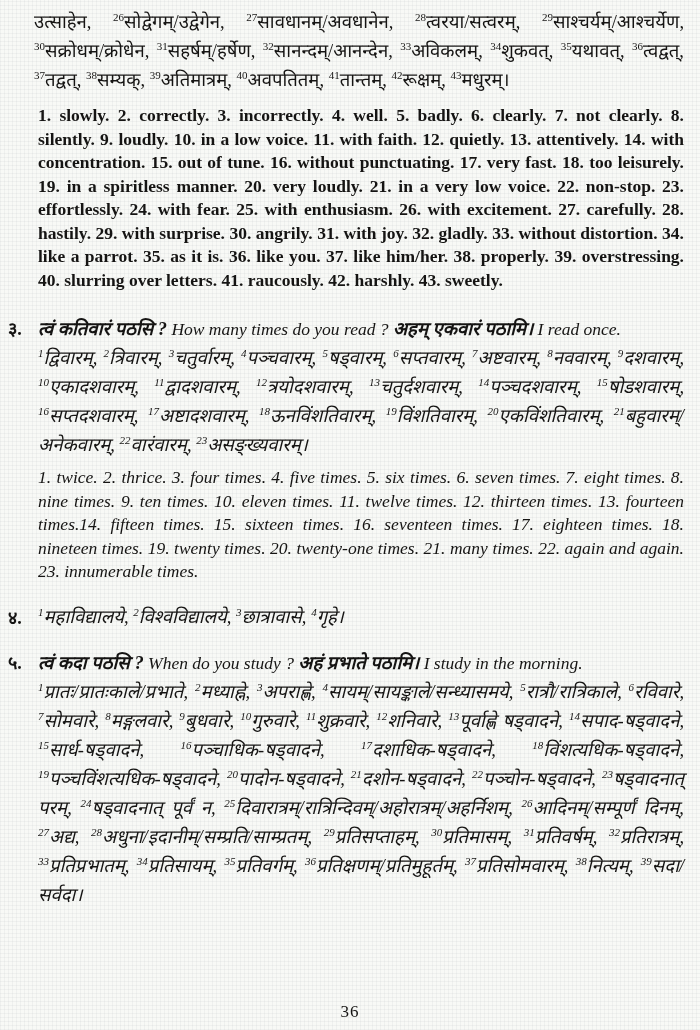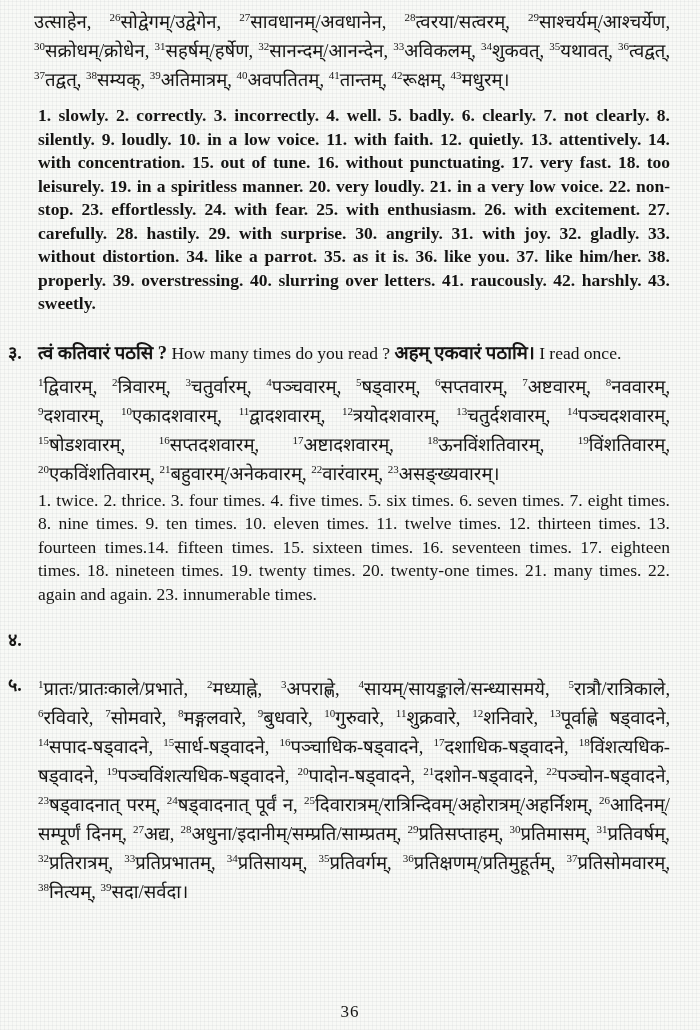--- a/index.html
+++ b/index.html
@@ -5,21 +5,21 @@
   html, body { margin: 0; padding: 0; }
   body {
     width: 700px; height: 1030px;
     font-family: "Liberation Serif", serif;
     background: #e9ebe6;
   }
   .page {
     position: relative;
     width: 700px; height: 1030px;
     box-sizing: border-box;
-    padding: 8px 30px 0 8px;
+    padding: 8px 16px 0 8px;
     color: #151413;
     background-color: #f8f9f6;
     background-image:
       repeating-linear-gradient(0deg, rgba(130,140,150,0.08) 0 1px, transparent 1px 4px),
       repeating-linear-gradient(90deg, rgba(130,140,150,0.08) 0 1px, transparent 1px 4px);
     overflow: hidden;
   }
   p { margin: 0; }
   .dev-list, .dev-flow {
     font-size: 18.5px;
@@ -45,29 +45,29 @@
   .sec3 { margin-top: 22px; }
   .sec4 { margin-top: 19px; }
   .sec5 { margin-top: 15px; }
   .sec-num {
     width: 30px;
     flex: 0 0 30px;
     font-size: 18px;
     font-weight: bold;
     line-height: 30px;
   }
-  .sec-body { flex: 1 1 auto; min-width: 0; }
+  .sec-body { flex: 1 1 auto; min-width: 0; font-style: italic; }
   .sec-heading {
     font-size: 17.5px;
     line-height: 30px;
     white-space: nowrap;
   }
   .dev-b { font-weight: bold; font-size: 18.5px; }
-  .sec-dev { margin-top: 5px; }
-  .sec-en  { }
+  .sec-dev { }
+  .sec-en  { margin-top: 6px; }
   .page-number {
     position: absolute;
     left: 0; right: 0;
     bottom: 8px;
     text-align: center;
     font-size: 17px;
     letter-spacing: 1px;
   }
 </style>
 </head>
@@ -89,25 +89,32 @@
         <span>I read once.</span>
       </p>
       <p class="dev-list sec-dev"><span><sup class="itm-n">1</sup>द्विवारम्,</span> <span><sup class="itm-n">2</sup>त्रिवारम्,</span> <span><sup class="itm-n">3</sup>चतुर्वारम्,</span> <span><sup class="itm-n">4</sup>पञ्चवारम्,</span> <span><sup class="itm-n">5</sup>षड्वारम्,</span> <span><sup class="itm-n">6</sup>सप्तवारम्,</span> <span><sup class="itm-n">7</sup>अष्टवारम्,</span> <span><sup class="itm-n">8</sup>नववारम्,</span> <span><sup class="itm-n">9</sup>दशवारम्,</span> <span><sup class="itm-n">10</sup>एकादशवारम्,</span> <span><sup class="itm-n">11</sup>द्वादशवारम्,</span> <span><sup class="itm-n">12</sup>त्रयोदशवारम्,</span> <span><sup class="itm-n">13</sup>चतुर्दशवारम्,</span> <span><sup class="itm-n">14</sup>पञ्चदशवारम्,</span> <span><sup class="itm-n">15</sup>षोडशवारम्,</span> <span><sup class="itm-n">16</sup>सप्तदशवारम्,</span> <span><sup class="itm-n">17</sup>अष्टादशवारम्,</span> <span><sup class="itm-n">18</sup>ऊनविंशतिवारम्,</span> <span><sup class="itm-n">19</sup>विंशतिवारम्,</span> <span><sup class="itm-n">20</sup>एकविंशतिवारम्,</span> <span><sup class="itm-n">21</sup>बहुवारम्/अनेकवारम्,</span> <span><sup class="itm-n">22</sup>वारंवारम्,</span> <span><sup class="itm-n">23</sup>असङ्ख्यवारम्।</span></p>
       <p class="en-list sec-en">1. twice. 2. thrice. 3. four times. 4. five times. 5. six times. 6. seven times. 7. eight times. 8. nine times. 9. ten times. 10. eleven times. 11. twelve times. 12. thirteen times. 13. fourteen times.14. fifteen times. 15. sixteen times. 16. seventeen times. 17. eighteen times. 18. nineteen times. 19. twenty times. 20. twenty-one times. 21. many times. 22. again and again. 23. innumerable times.</p>
     </div>
   </div>
 
   <div class="section sec4">
     <span class="sec-num">४.</span>
     <div class="sec-body">
+      <p class="dev-list sec-dev"><span><sup class="itm-n">1</sup>महाविद्यालये,</span> <span><sup class="itm-n">2</sup>विश्वविद्यालये,</span> <span><sup class="itm-n">3</sup>छात्रावासे,</span> <span><sup class="itm-n">4</sup>गृहे।</span></p>
     </div>
   </div>
 
   <div class="section sec5">
     <span class="sec-num">५.</span>
     <div class="sec-body">
+      <p class="sec-heading">
+        <span class="dev-b">त्वं कदा पठसि ?</span>
+        <span>When do you study ?</span>
+        <span class="dev-b">अहं प्रभाते पठामि।</span>
+        <span>I study in the morning.</span>
+      </p>
       <p class="dev-list sec-dev"><span><sup class="itm-n">1</sup>प्रातः/प्रातःकाले/प्रभाते,</span> <span><sup class="itm-n">2</sup>मध्याह्ने,</span> <span><sup class="itm-n">3</sup>अपराह्णे,</span> <span><sup class="itm-n">4</sup>सायम्/सायङ्काले/सन्ध्यासमये,</span> <span><sup class="itm-n">5</sup>रात्रौ/रात्रिकाले,</span> <span><sup class="itm-n">6</sup>रविवारे,</span> <span><sup class="itm-n">7</sup>सोमवारे,</span> <span><sup class="itm-n">8</sup>मङ्गलवारे,</span> <span><sup class="itm-n">9</sup>बुधवारे,</span> <span><sup class="itm-n">10</sup>गुरुवारे,</span> <span><sup class="itm-n">11</sup>शुक्रवारे,</span> <span><sup class="itm-n">12</sup>शनिवारे,</span> <span><sup class="itm-n">13</sup>पूर्वाह्णे षड्वादने,</span> <span><sup class="itm-n">14</sup>सपाद-षड्वादने,</span> <span><sup class="itm-n">15</sup>सार्ध-षड्वादने,</span> <span><sup class="itm-n">16</sup>पञ्चाधिक-षड्वादने,</span> <span><sup class="itm-n">17</sup>दशाधिक-षड्वादने,</span> <span><sup class="itm-n">18</sup>विंशत्यधिक-षड्वादने,</span> <span><sup class="itm-n">19</sup>पञ्चविंशत्यधिक-षड्वादने,</span> <span><sup class="itm-n">20</sup>पादोन-षड्वादने,</span> <span><sup class="itm-n">21</sup>दशोन-षड्वादने,</span> <span><sup class="itm-n">22</sup>पञ्चोन-षड्वादने,</span> <span><sup class="itm-n">23</sup>षड्वादनात् परम्,</span> <span><sup class="itm-n">24</sup>षड्वादनात् पूर्वं न,</span> <span><sup class="itm-n">25</sup>दिवारात्रम्/रात्रिन्दिवम्/अहोरात्रम्/अहर्निशम्,</span> <span><sup class="itm-n">26</sup>आदिनम्/सम्पूर्णं दिनम्,</span> <span><sup class="itm-n">27</sup>अद्य,</span> <span><sup class="itm-n">28</sup>अधुना/इदानीम्/सम्प्रति/साम्प्रतम्,</span> <span><sup class="itm-n">29</sup>प्रतिसप्ताहम्,</span> <span><sup class="itm-n">30</sup>प्रतिमासम्,</span> <span><sup class="itm-n">31</sup>प्रतिवर्षम्,</span> <span><sup class="itm-n">32</sup>प्रतिरात्रम्,</span> <span><sup class="itm-n">33</sup>प्रतिप्रभातम्,</span> <span><sup class="itm-n">34</sup>प्रतिसायम्,</span> <span><sup class="itm-n">35</sup>प्रतिवर्गम्,</span> <span><sup class="itm-n">36</sup>प्रतिक्षणम्/प्रतिमुहूर्तम्,</span> <span><sup class="itm-n">37</sup>प्रतिसोमवारम्,</span> <span><sup class="itm-n">38</sup>नित्यम्,</span> <span><sup class="itm-n">39</sup>सदा/सर्वदा।</span></p>
     </div>
   </div>
 
   <div class="page-number">36</div>
 
 </div>
 
 </body></html>

